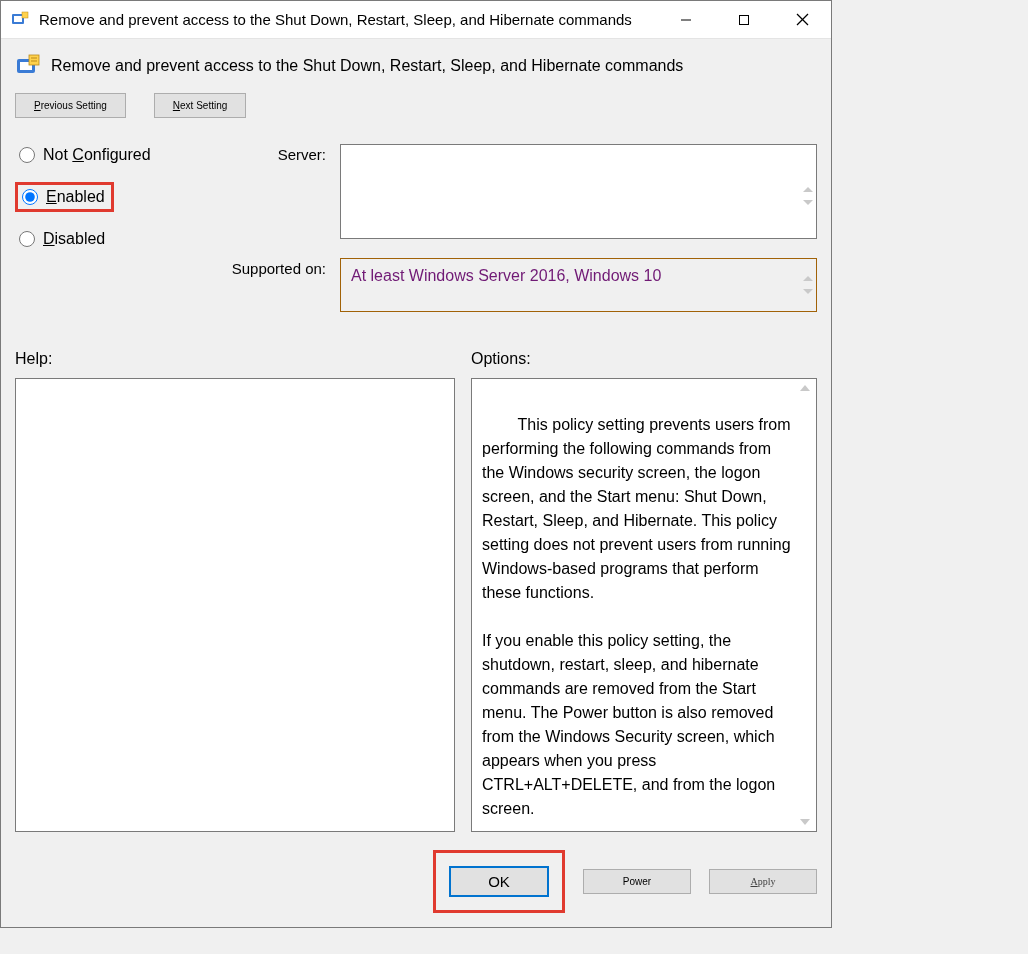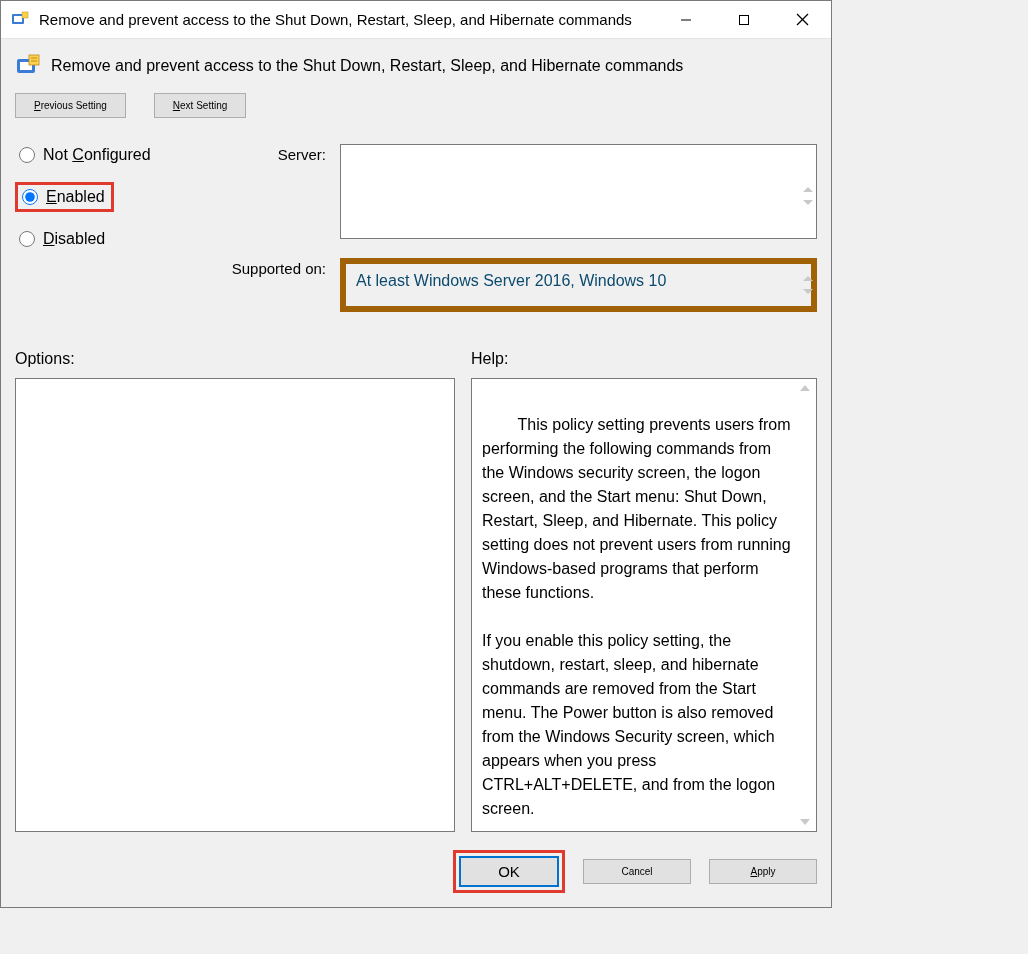--- a/index.html
+++ b/index.html
@@ -73,22 +73,23 @@
     margin-bottom: 26px;
   }
   .btn {
     background: #e1e1e1;
     border: 1px solid #adadad;
     padding: 6px 18px;
     font-size: 10px;
     font-family: inherit;
   }
   .btn[disabled] {
-    color: #000000;
+    color: #404040;
     background: #e1e1e1;
+    font-family: Liberation Serif, serif;
   }
 
   
   .state-area {
     display: grid;
     grid-template-columns: 185px 140px 1fr;
     column-gap: 0;
     row-gap: 10px;
     margin-bottom: 18px;
   }
@@ -130,26 +131,26 @@
     background: #fff;
     font-family: inherit;
     font-size: 15px;
     padding: 6px 24px 6px 10px;
     resize: none;
     line-height: 1.35;
     color: #000;
   }
   .readonly-box {
     width: 100%;
-    border: 6px solid #a16207;
+    border: 1px solid #a16207;
     background: #f0f0f0;
     font-family: inherit;
     font-size: 16px;
     padding: 8px 24px 8px 10px;
-    color: #0c4a6e;
+    color: #701a75;
   }
   .spin {
     position: absolute;
     right: 4px; top: 50%;
     transform: translateY(-50%);
     display: flex; flex-direction: column;
     gap: 8px;
   }
   .spin .arrow {
     width: 0; height: 0;
@@ -213,21 +214,21 @@
     gap: 18px;
     margin-top: 18px;
     align-items: center;
   }
   .footer .btn {
     min-width: 108px;
     padding: 6px 0;
   }
   .ok-highlight {
     border: 3px solid #e03a2f;
-    padding: 3px;
+    padding: 13px;
     display: inline-flex;
   }
   .ok-btn {
     border: 2px solid #0173cf;
     background: #e1e1e1;
     min-width: 100px;
     padding: 5px 0;
     font-size: 15px;
     font-family: inherit;
   }
@@ -326,22 +327,22 @@
         <div class="readonly-box" style="height:54px">At least Windows Server 2016, Windows 10</div>
         <div class="spin">
           <div class="arrow up"></div>
           <div class="arrow down"></div>
         </div>
       </div>
 
     </div>
 
     <div class="mid-labels">
+      <div>Help:</div>
       <div>Options:</div>
-      <div>Help:</div>
     </div>
 
     <div class="panes">
       <div class="options-pane"></div>
       <div class="help-pane">
         <span>This policy setting prevents users from performing the following commands from the Windows security screen, the logon screen, and the Start menu: Shut Down, Restart, Sleep, and Hibernate. This policy setting does not prevent users from running Windows-based programs that perform these functions.
 
 If you enable this policy setting, the shutdown, restart, sleep, and hibernate commands are removed from the Start menu. The Power button is also removed from the Windows Security screen, which appears when you press CTRL+ALT+DELETE, and from the logon screen.
 
 If you disable or do not configure this policy setting, the Power button and the Shut Down, Restart, Sleep, and Hibernate commands are available on the Start menu. The Power button on the Windows Security and logon screens is also available.</span>
@@ -349,21 +350,21 @@
           <div class="sarrow sup"></div>
           <div class="sarrow sdown"></div>
         </div>
       </div>
     </div>
 
     <div class="footer">
       <span class="ok-highlight">
         <button class="ok-btn">OK</button>
       </span>
-      <button class="btn">Cancel</button>
+      <button class="btn">Power</button>
       <button class="btn" disabled="">
         <span class="u">A</span>pply
         
       </button>
     </div>
 
   </div>
 </div>
 
 </body></html>

